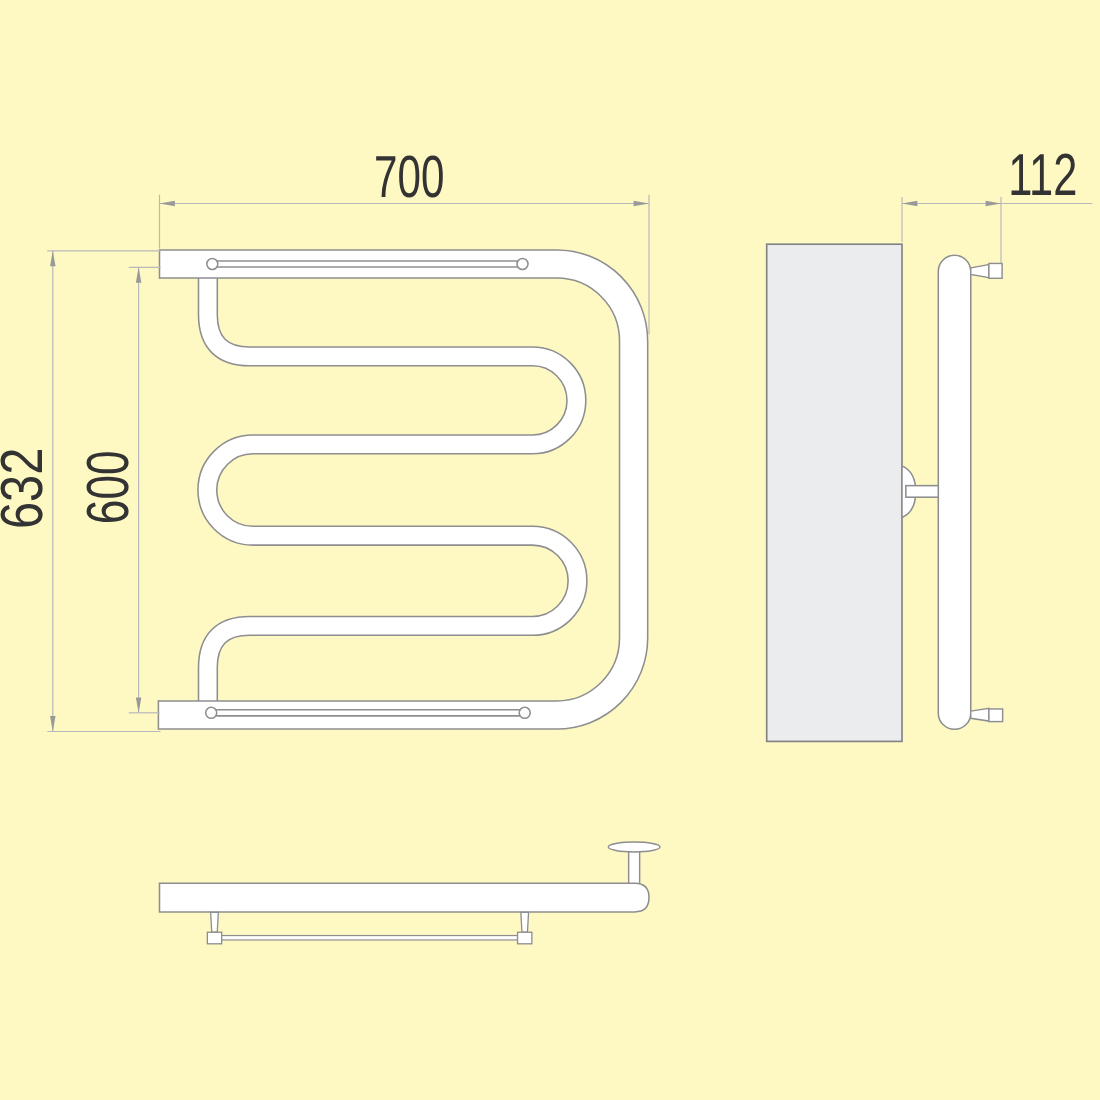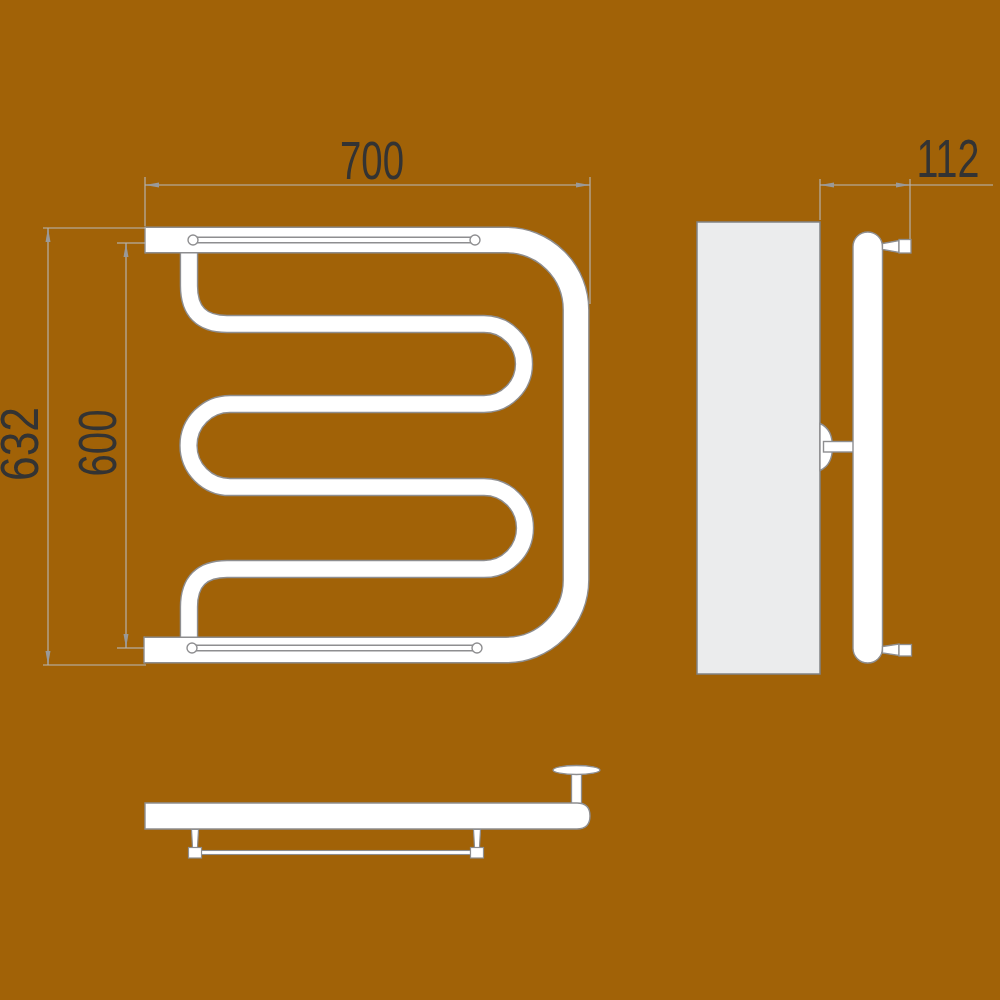--- a/index.html
+++ b/index.html
@@ -4,21 +4,21 @@
 <style>
   html, body {
     margin: 0;
     padding: 0;
     background: #ffffff;
   }
   .canvas {
     position: relative;
     width: 1000px;
     height: 1000px;
-    background: #a16207;
+    background: #fef9c3;
     overflow: hidden;
   }
   svg {
     display: block;
   }
   .dim-text {
     font-family: "Liberation Sans", "DejaVu Sans", sans-serif;
     font-size: 54px;
     fill: #333333;
   }

